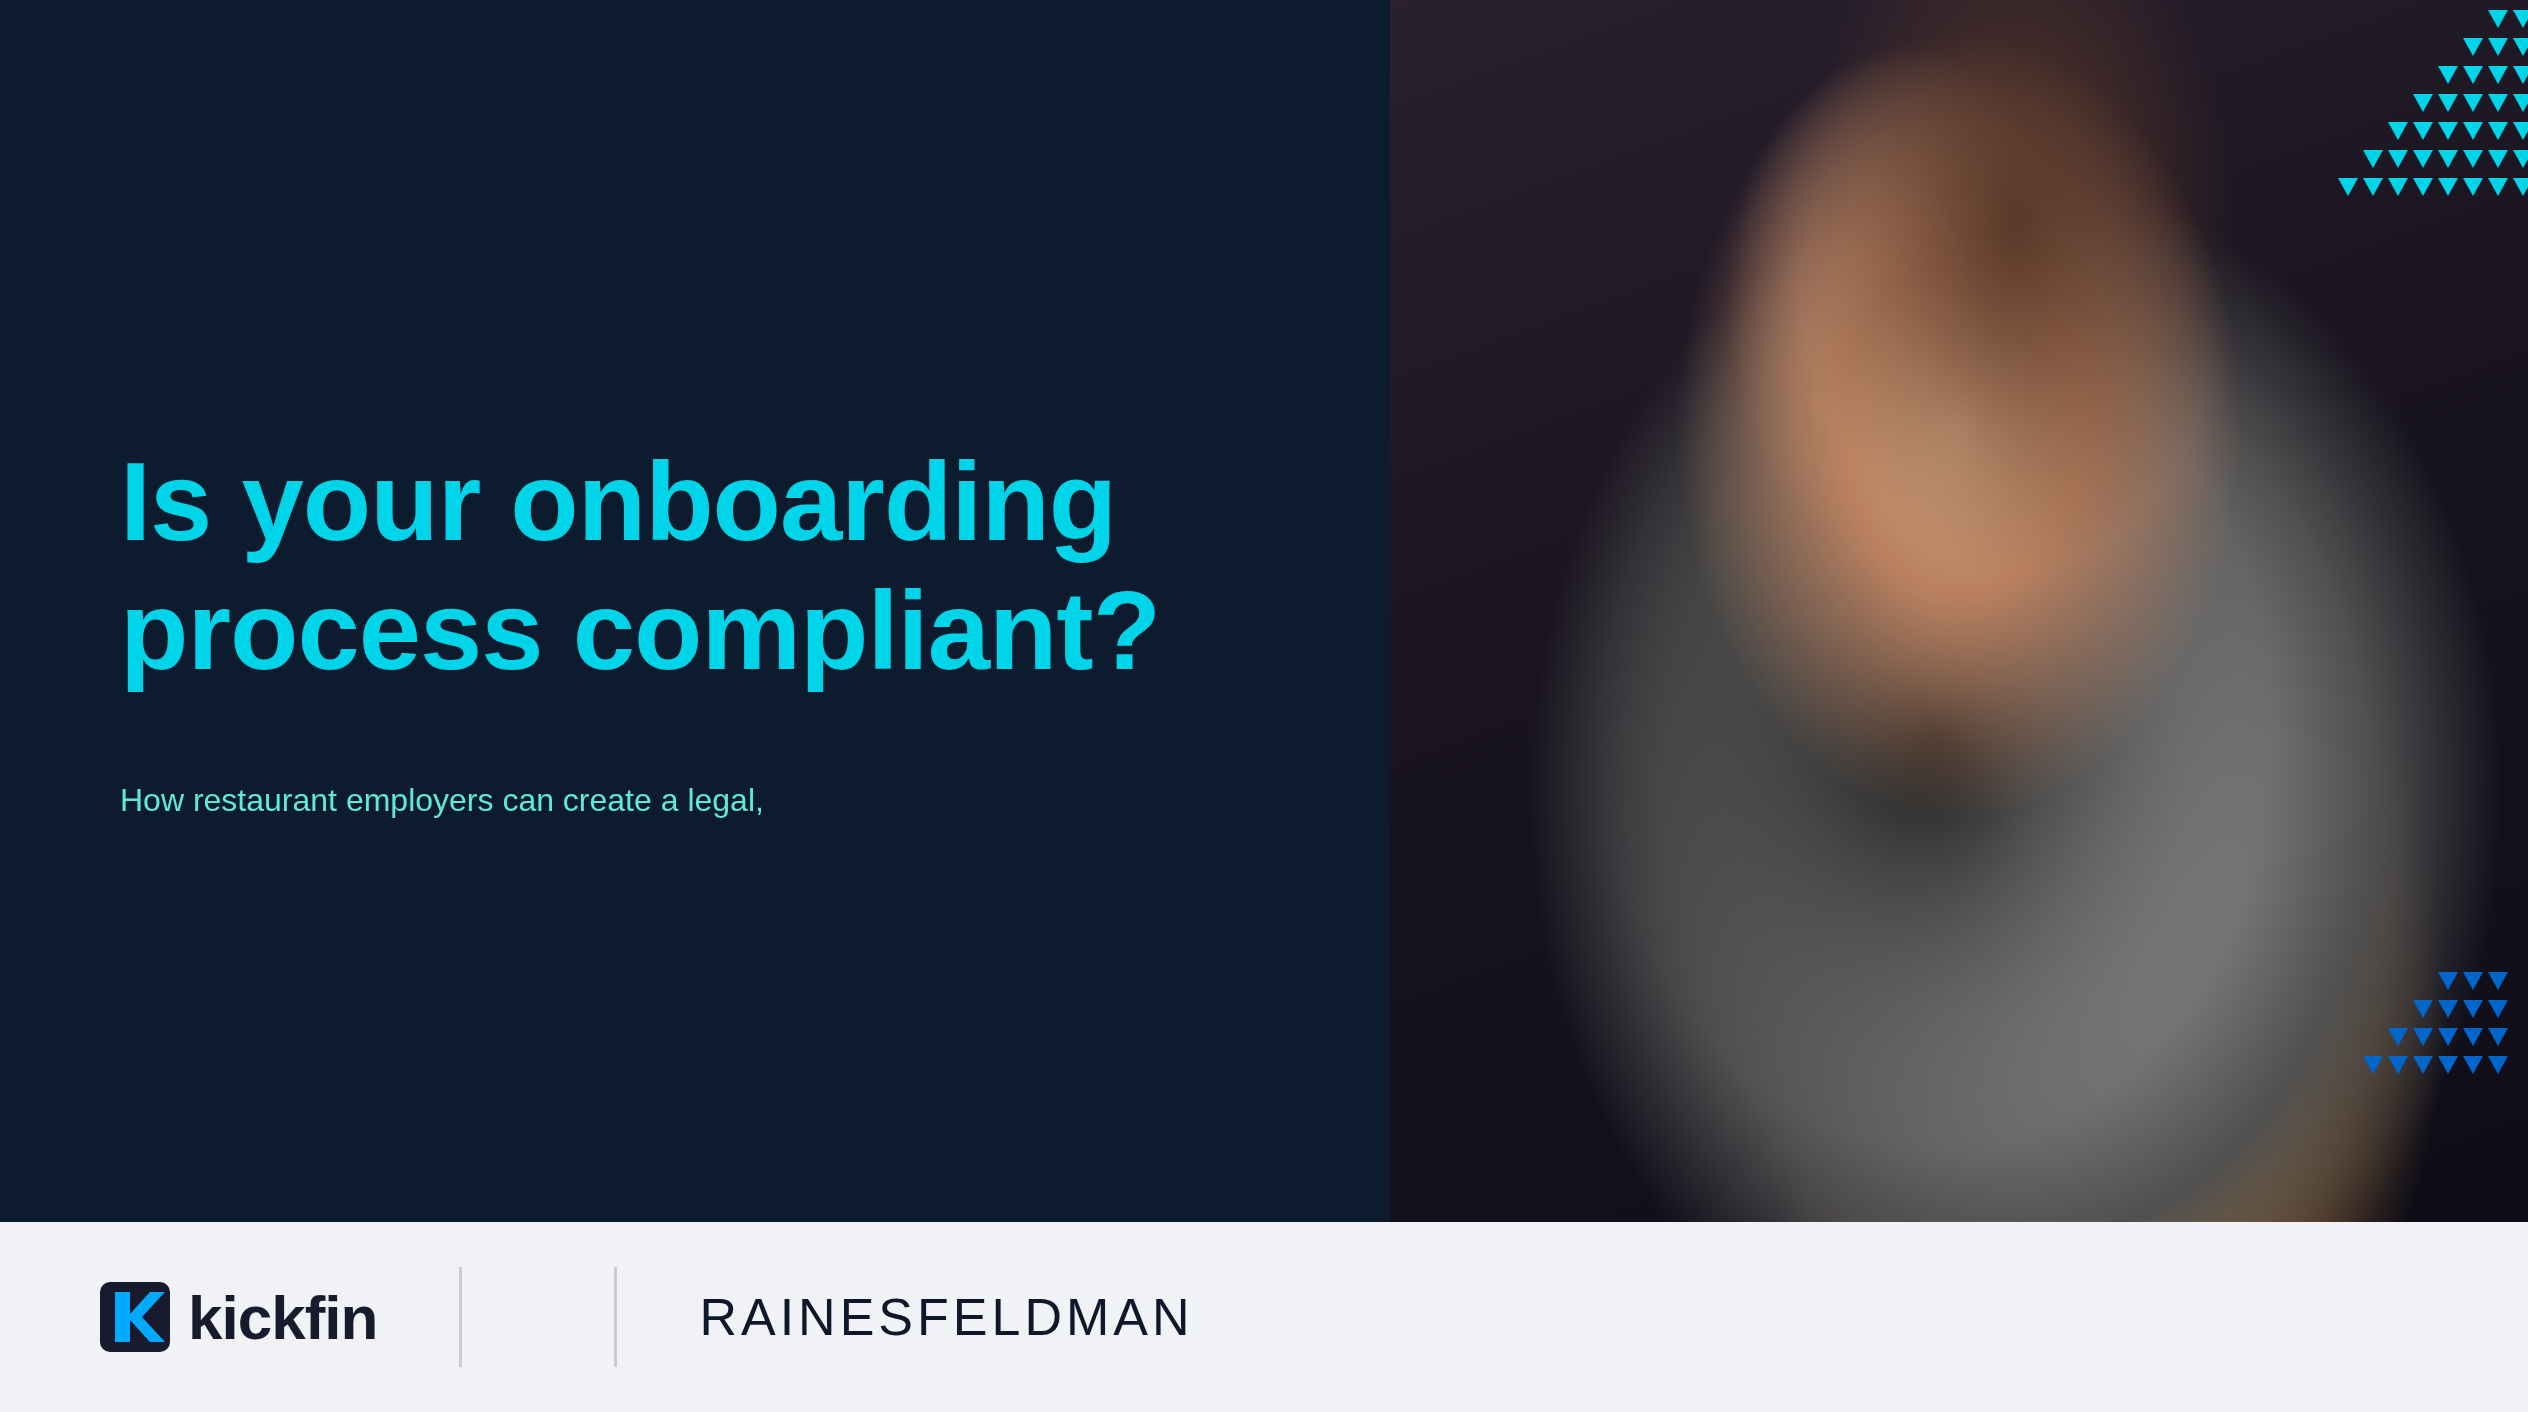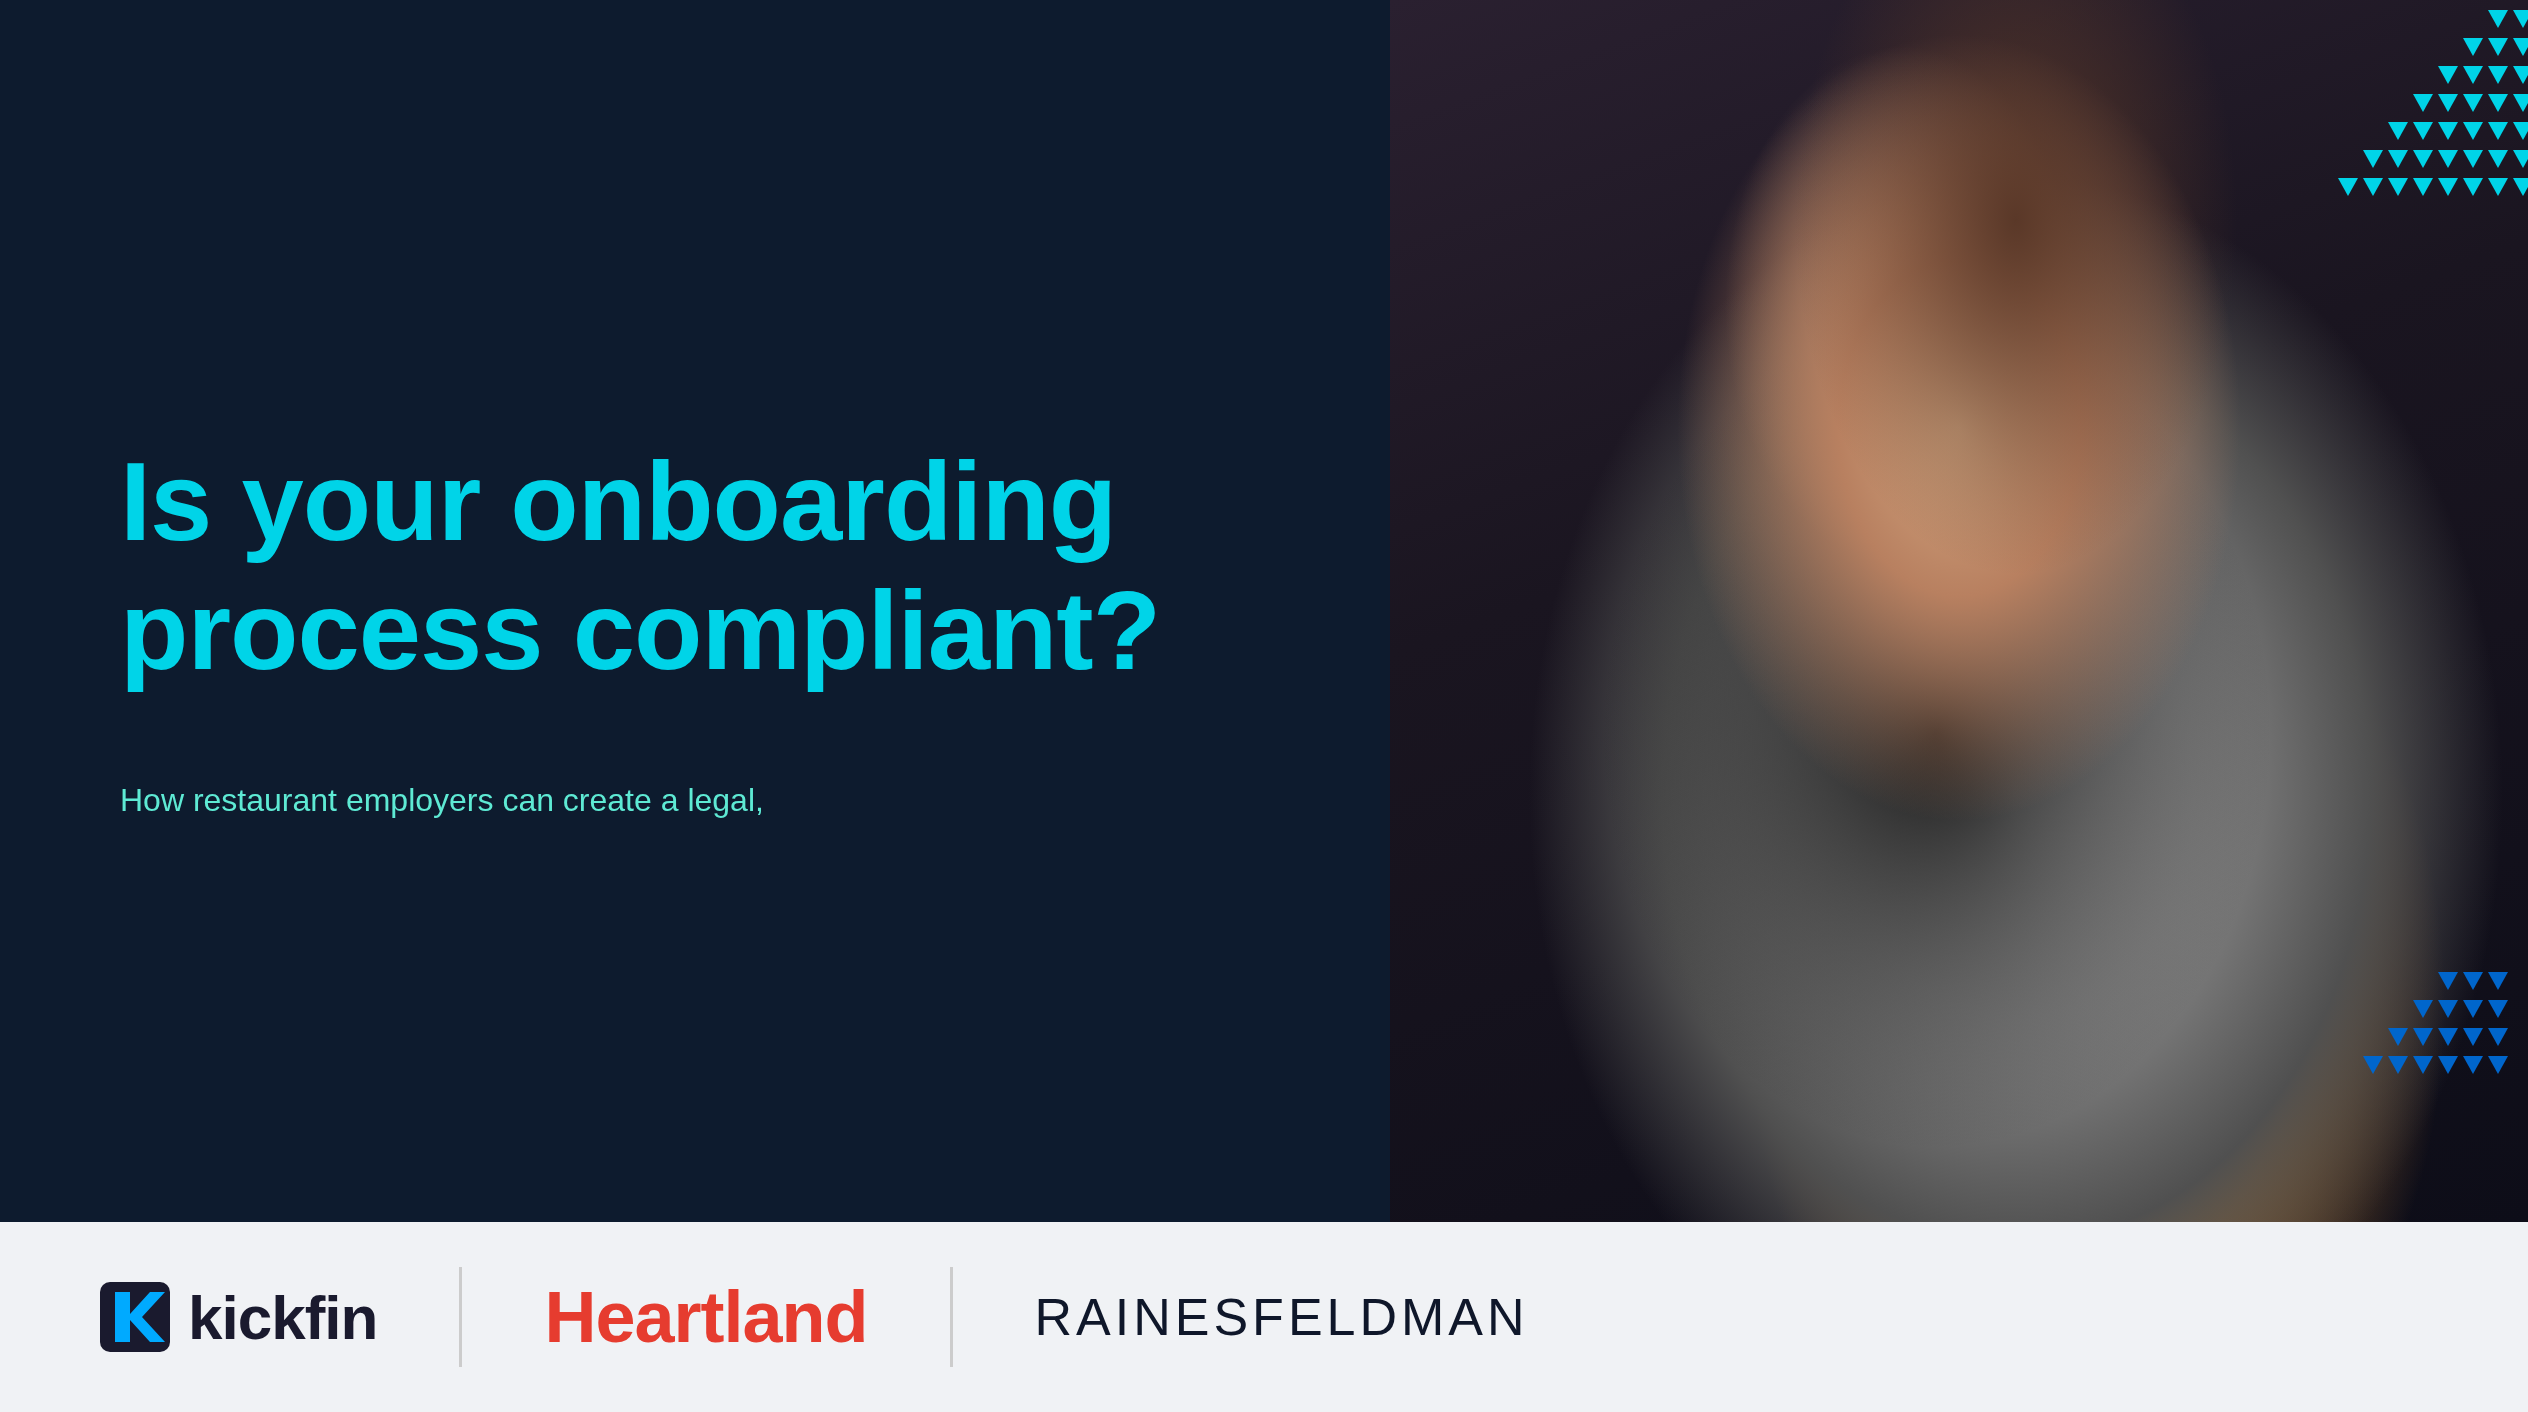--- a/index.html
+++ b/index.html
@@ -277,23 +277,20 @@
     <div class="footer-logo-kickfin">
       <svg class="kickfin-k" viewBox="0 0 70 70" xmlns="http://www.w3.org/2000/svg">
         <rect width="70" height="70" rx="10" fill="#1a1a2e"></rect>
         <polygon points="15,10 30,10 30,32 50,10 65,10 42,35 65,60 50,60 30,38 30,60 15,60" fill="#00aaff"></polygon>
       </svg>
       <span class="kickfin-text">kickfin</span>
     </div>
 
     <div class="divider"></div>
 
-    <div>
-      <span class="heartland-text">Heartland</span>
-    </div>
 
     <div class="divider"></div>
 
     <div>
       <span class="rainesfeldman-text">RAINESFELDMAN</span>
     </div>
 
   </div>
 
 </div>

